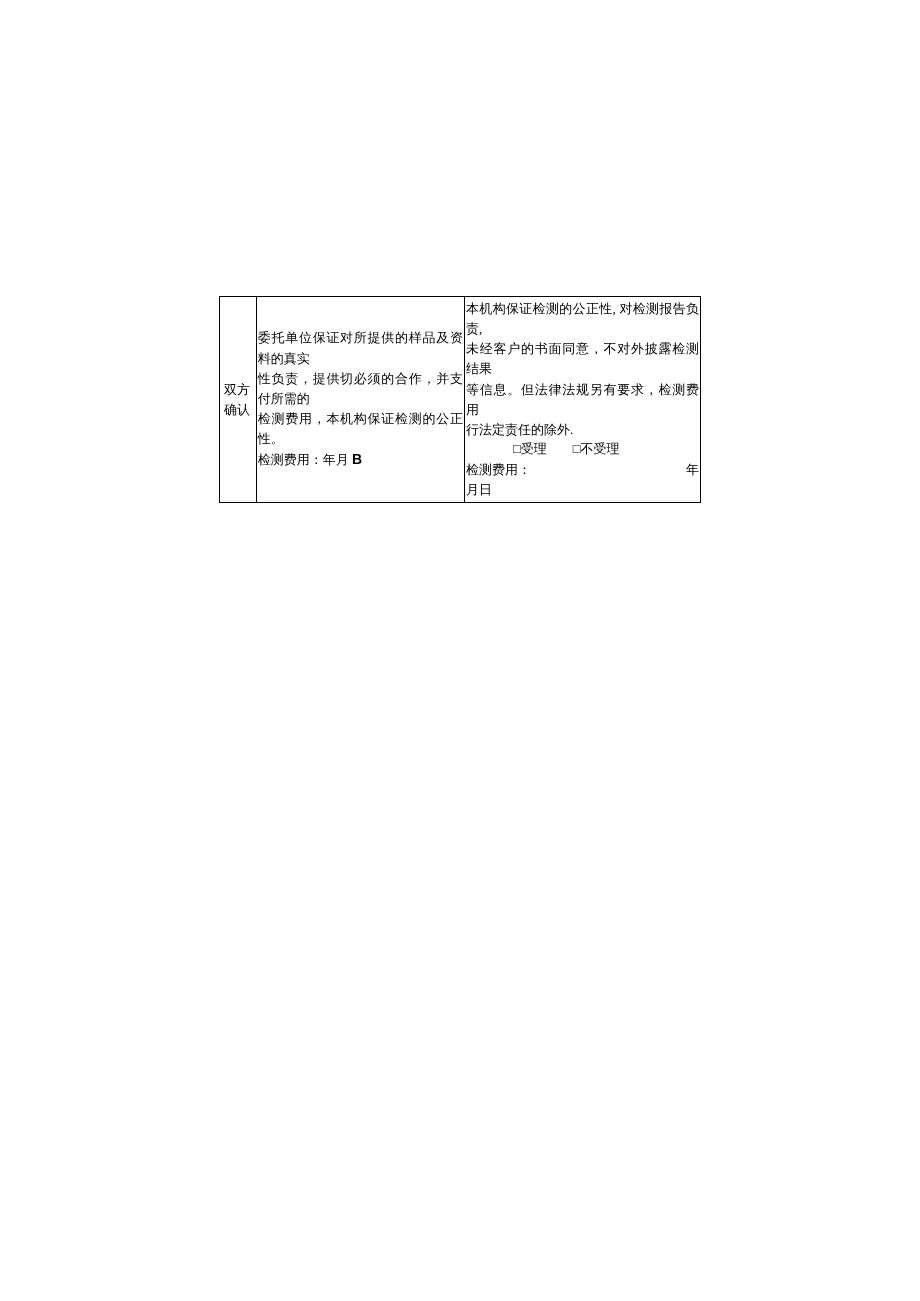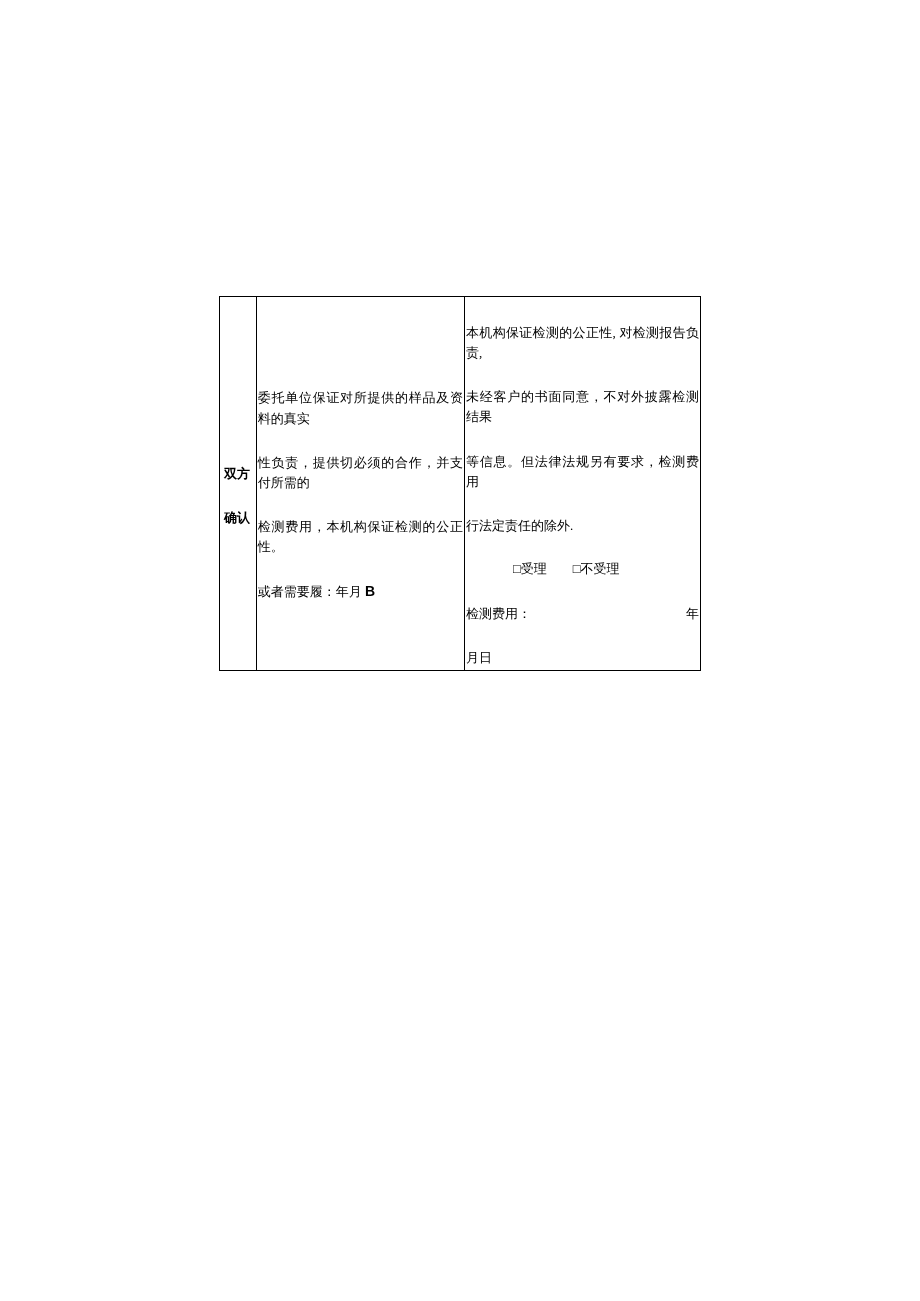--- a/index.html
+++ b/index.html
@@ -25,61 +25,60 @@
     td {
       border: 1px solid #000;
       vertical-align: middle;
       padding: 2px 2px;
       line-height: 1.55;
     }
     .col-label {
       width: 38px;
       text-align: left;
       padding: 2px 2px 2px 4px;
-      font-weight: bold;
     }
     .col-mid {
       width: 222px;
       text-align: justify;
       text-justify: inter-ideograph;
       padding: 14px 1px;
     }
     .col-right {
       width: 222px;
       text-align: justify;
       text-justify: inter-ideograph;
       padding: 2px 1px;
     }
     .bold-b {
       font-family: Arial, sans-serif;
       font-weight: 700;
       font-size: 14px;
     }
     .checkbox-sym { font-family: Liberation Mono, monospace; padding-left: 47px; }
-    .line { display: block; margin-top: 24px; }
+    .line { display: block; }
     .sig-line { white-space: nowrap; }
     .year-span { display: inline-block; width: 168px; text-align: right; }
   </style>
 </head>
 <body>
 
 <div class="table-wrap">
   <table>
     <tbody>
         <tr>
       <td class="col-label">
         <span class="line">双方</span>
         <span class="line">确认</span>
       </td>
       <td class="col-mid">
         <span class="line">委托单位保证对所提供的样品及资料的真实</span>
         <span class="line">性负责，提供切必须的合作，并支付所需的</span>
         <span class="line">检测费用，本机构保证检测的公正性。</span>
         <span class="line">
-          <span>或者需要履：年月 </span><span class="bold-b">B</span>
+          <span>检测费用：年月 </span><span class="bold-b">B</span>
         </span>
       </td>
       <td class="col-right">
         <span class="line">本机构保证检测的公正性, 对检测报告负责,</span>
         <span class="line">未经客户的书面同意，不对外披露检测结果</span>
         <span class="line">等信息。但法律法规另有要求，检测费用</span>
         <span class="line">行法定责任的除外.</span>
         <span class="line checkbox-sym">□受理　　□不受理</span>
         <span class="line sig-line">
           <span>检测费用：</span><span class="year-span">年</span>

